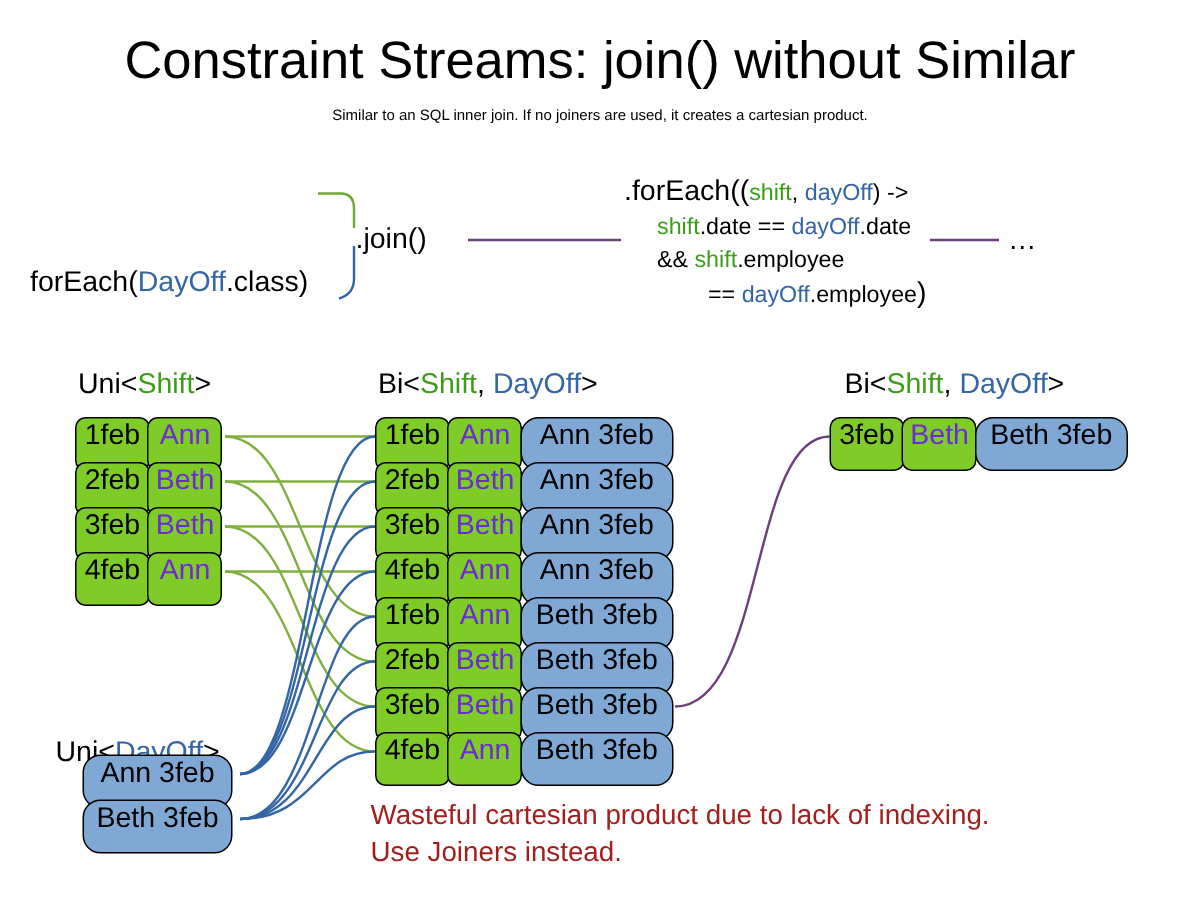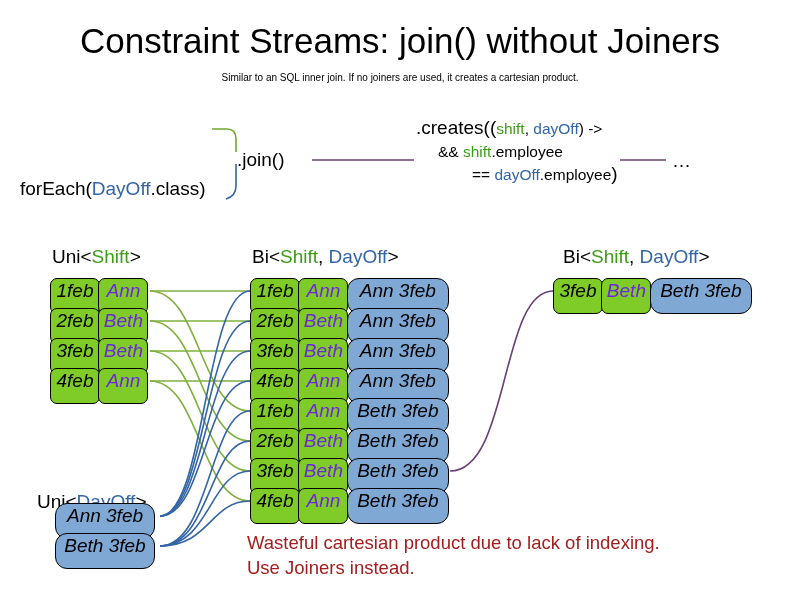--- a/index.html
+++ b/index.html
@@ -93,21 +93,20 @@
   .cell {
     box-sizing: border-box;
     border: 1.6px solid #000000;
     border-radius: 7px;
     height: 36px;
     line-height: 23px;
     font-size: 19px;
     text-align: center;
     white-space: nowrap;
     overflow: hidden;
-    font-style: italic;
   }
   .cell.green { background: #7FCC28; }
   .cell.blue  { background: #7FA8D4; }
   .cell.date  { color: #000000; }
   .cell.name  { color: #6d28d9; }
   .cell.dayoff{ color: #000000; border-radius: 12px; }
 
   .w-date   { width: 50px; }
   .w-name   { width: 50px; }
   .w-dayoff { width: 102px; }
@@ -168,31 +167,32 @@
         <path d="M160,546 C210,546 210,411 250,411"></path>
         <path d="M160,546 C210,546 210,441 250,441"></path>
         <path d="M160,546 C210,546 210,471 250,471"></path>
         <path d="M160,546 C210,546 210,501 250,501"></path>
       </g>
 
       <path d="M450,471 C510,471 500,291 553,291" stroke="#6B3F78"></path>
     </g>
   </svg>
 
-  <div class="abs" id="title">Constraint Streams: join() without Joiners</div>
+  <div class="abs" id="title">Constraint Streams: join() without Similar</div>
   <div class="abs" id="subtitle">Similar to an SQL inner join. If no joiners are used, it creates a cartesian product.</div>
 
 
   <div class="abs code" id="foreach-dayoff"><span>forEach(</span><span class="t-dayoff">DayOff</span><span>.class)</span></div>
 
   <div class="abs code" id="join-label">.join()</div>
 
   <div class="abs" id="filter-block">
-    <div class="l1"><span class="paren-big">.creates((</span><span class="t-shift" style="font-size:15.5px">shift</span><span style="font-size:15.5px">, </span><span class="t-dayoff" style="font-size:15.5px">dayOff</span><span style="font-size:15.5px">) -&gt;</span></div>
-
+    <div class="l1"><span class="paren-big">.forEach((</span><span class="t-shift" style="font-size:15.5px">shift</span><span style="font-size:15.5px">, </span><span class="t-dayoff" style="font-size:15.5px">dayOff</span><span style="font-size:15.5px">) -&gt;</span></div>
+
+    <div class="l2"><span class="t-shift">shift</span><span>.date == </span><span class="t-dayoff">dayOff</span><span>.date</span></div>
 
     <div class="l3"><span>&amp;&amp; </span><span class="t-shift">shift</span><span>.employee</span></div>
 
     <div class="l4"><span>== </span><span class="t-dayoff">dayOff</span><span>.employee</span><span class="paren-big">)</span></div>
   </div>
 
   <div class="abs" id="ellipsis">…</div>
 
   <div class="abs stream-head" id="head-uni-shift"><span>Uni&lt;</span><span class="t-shift">Shift</span><span>&gt;</span></div>
 

